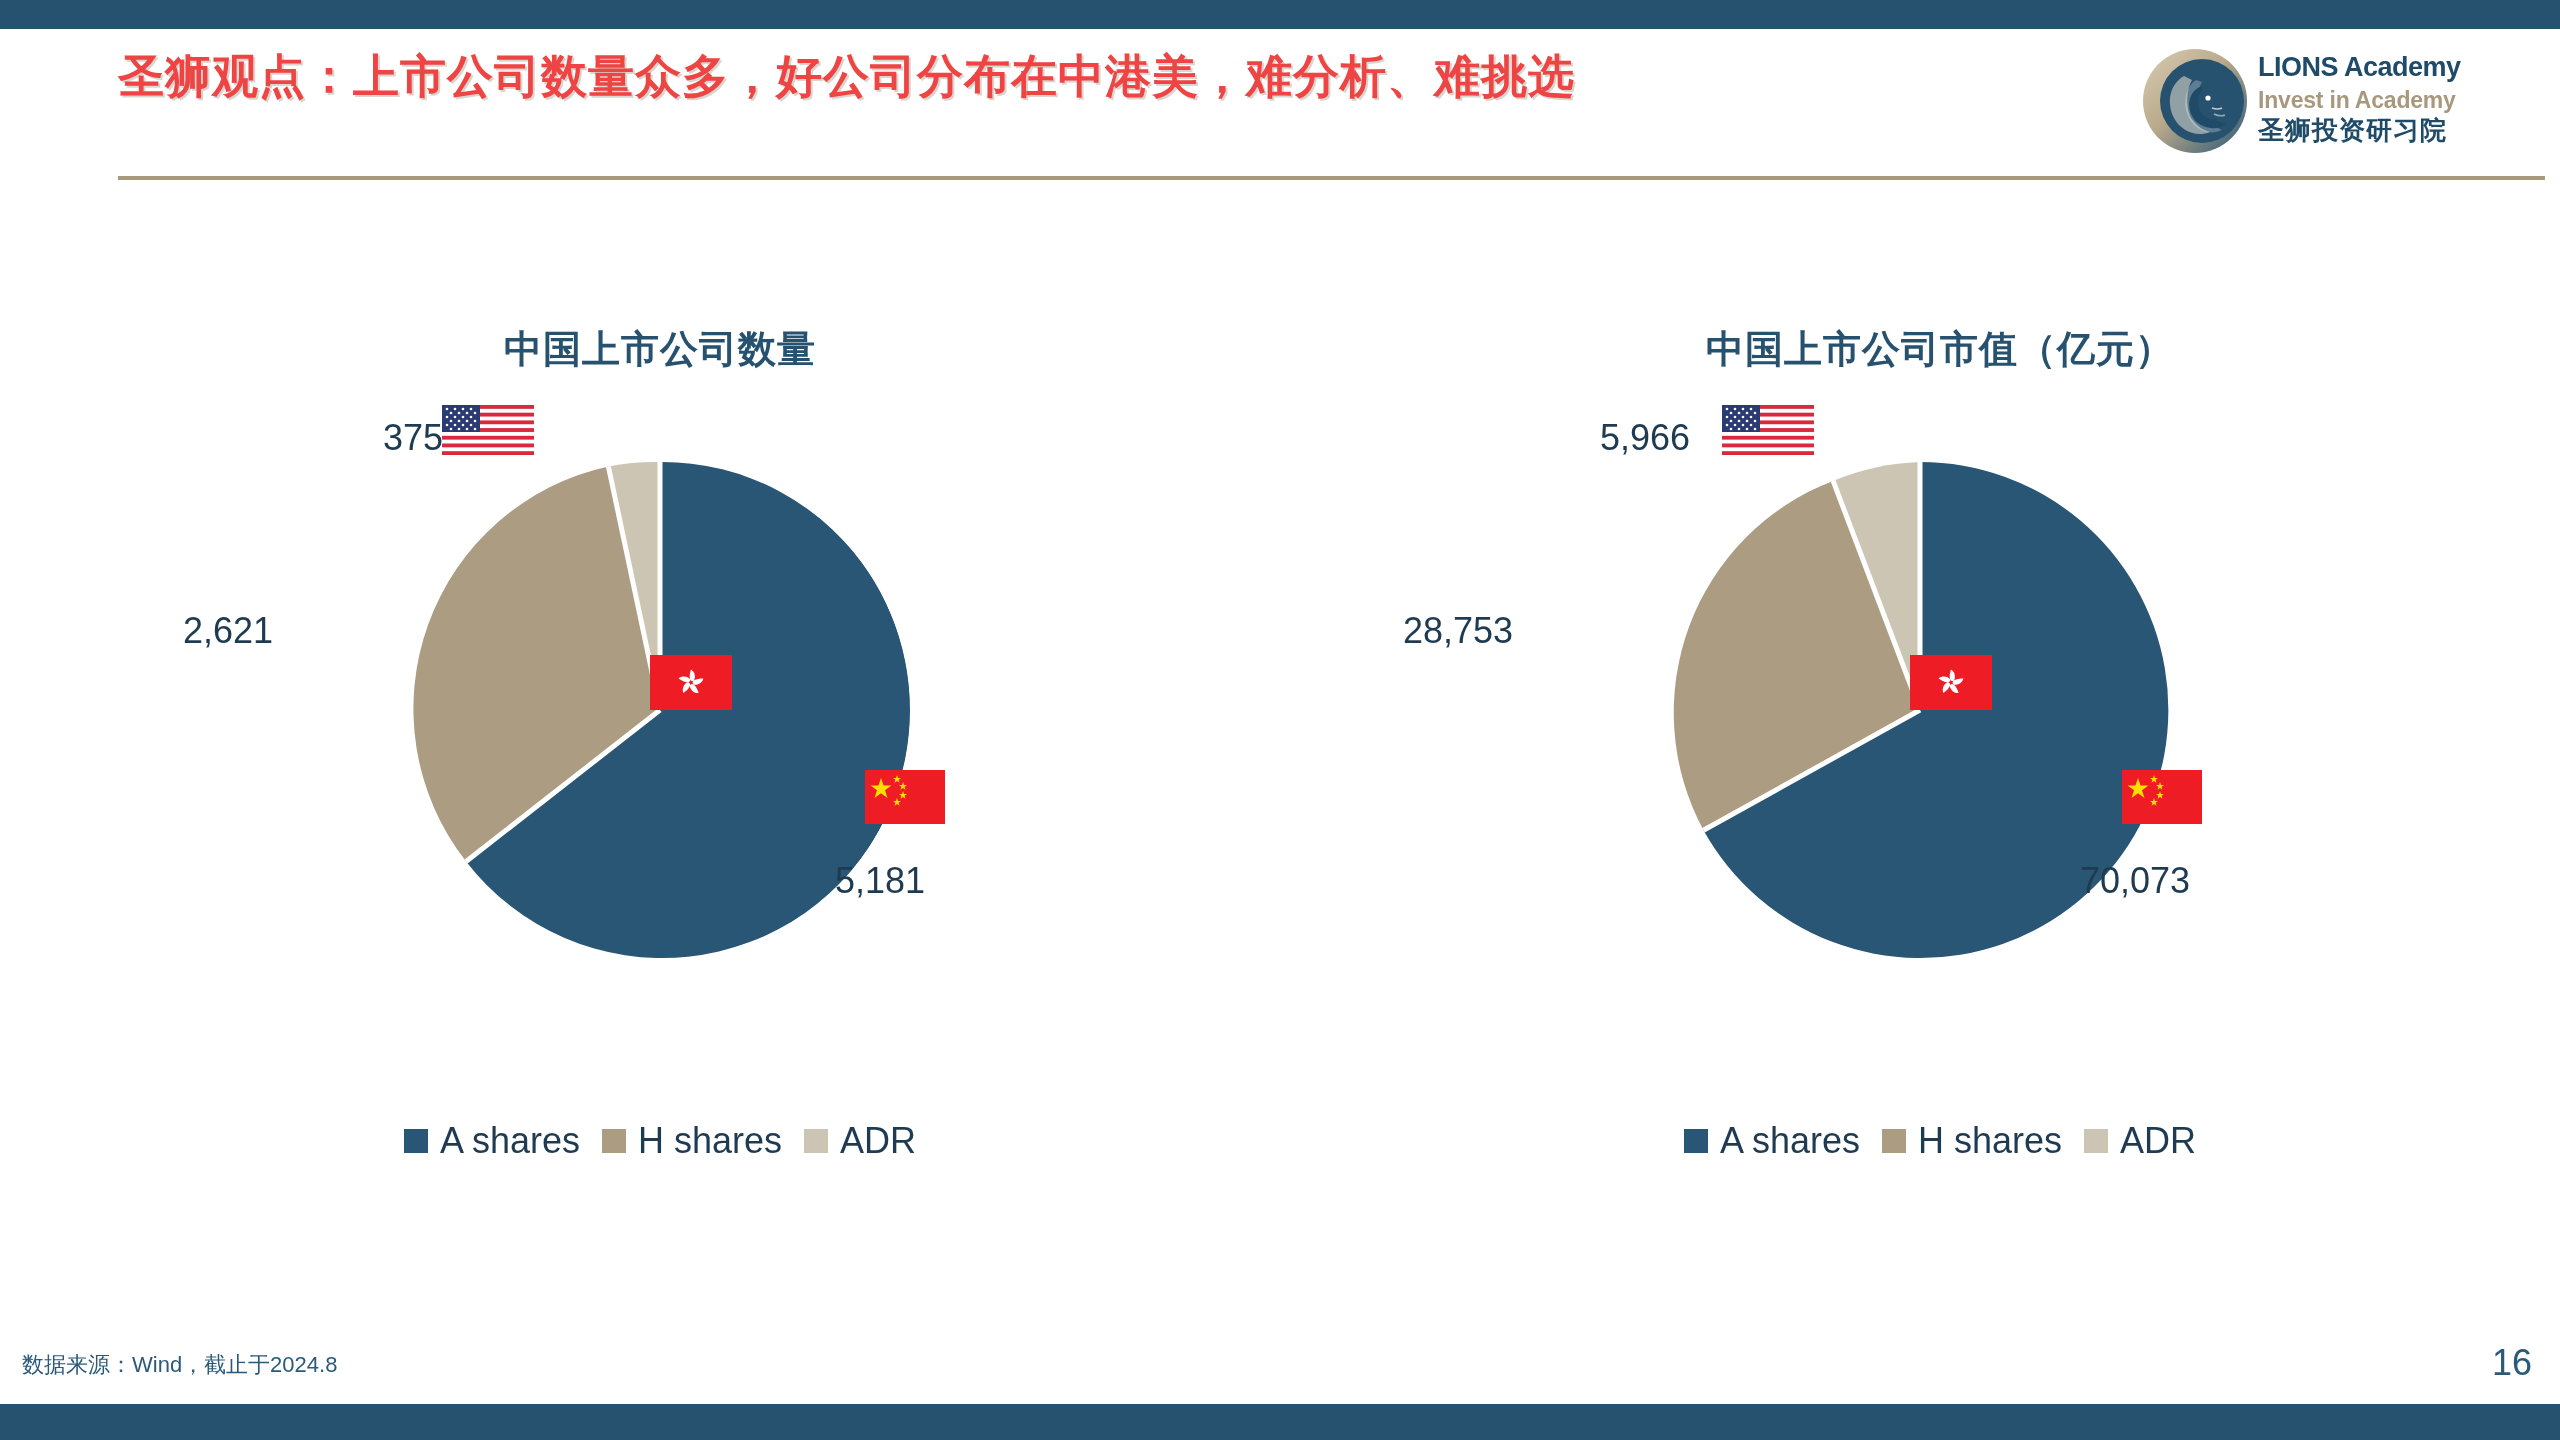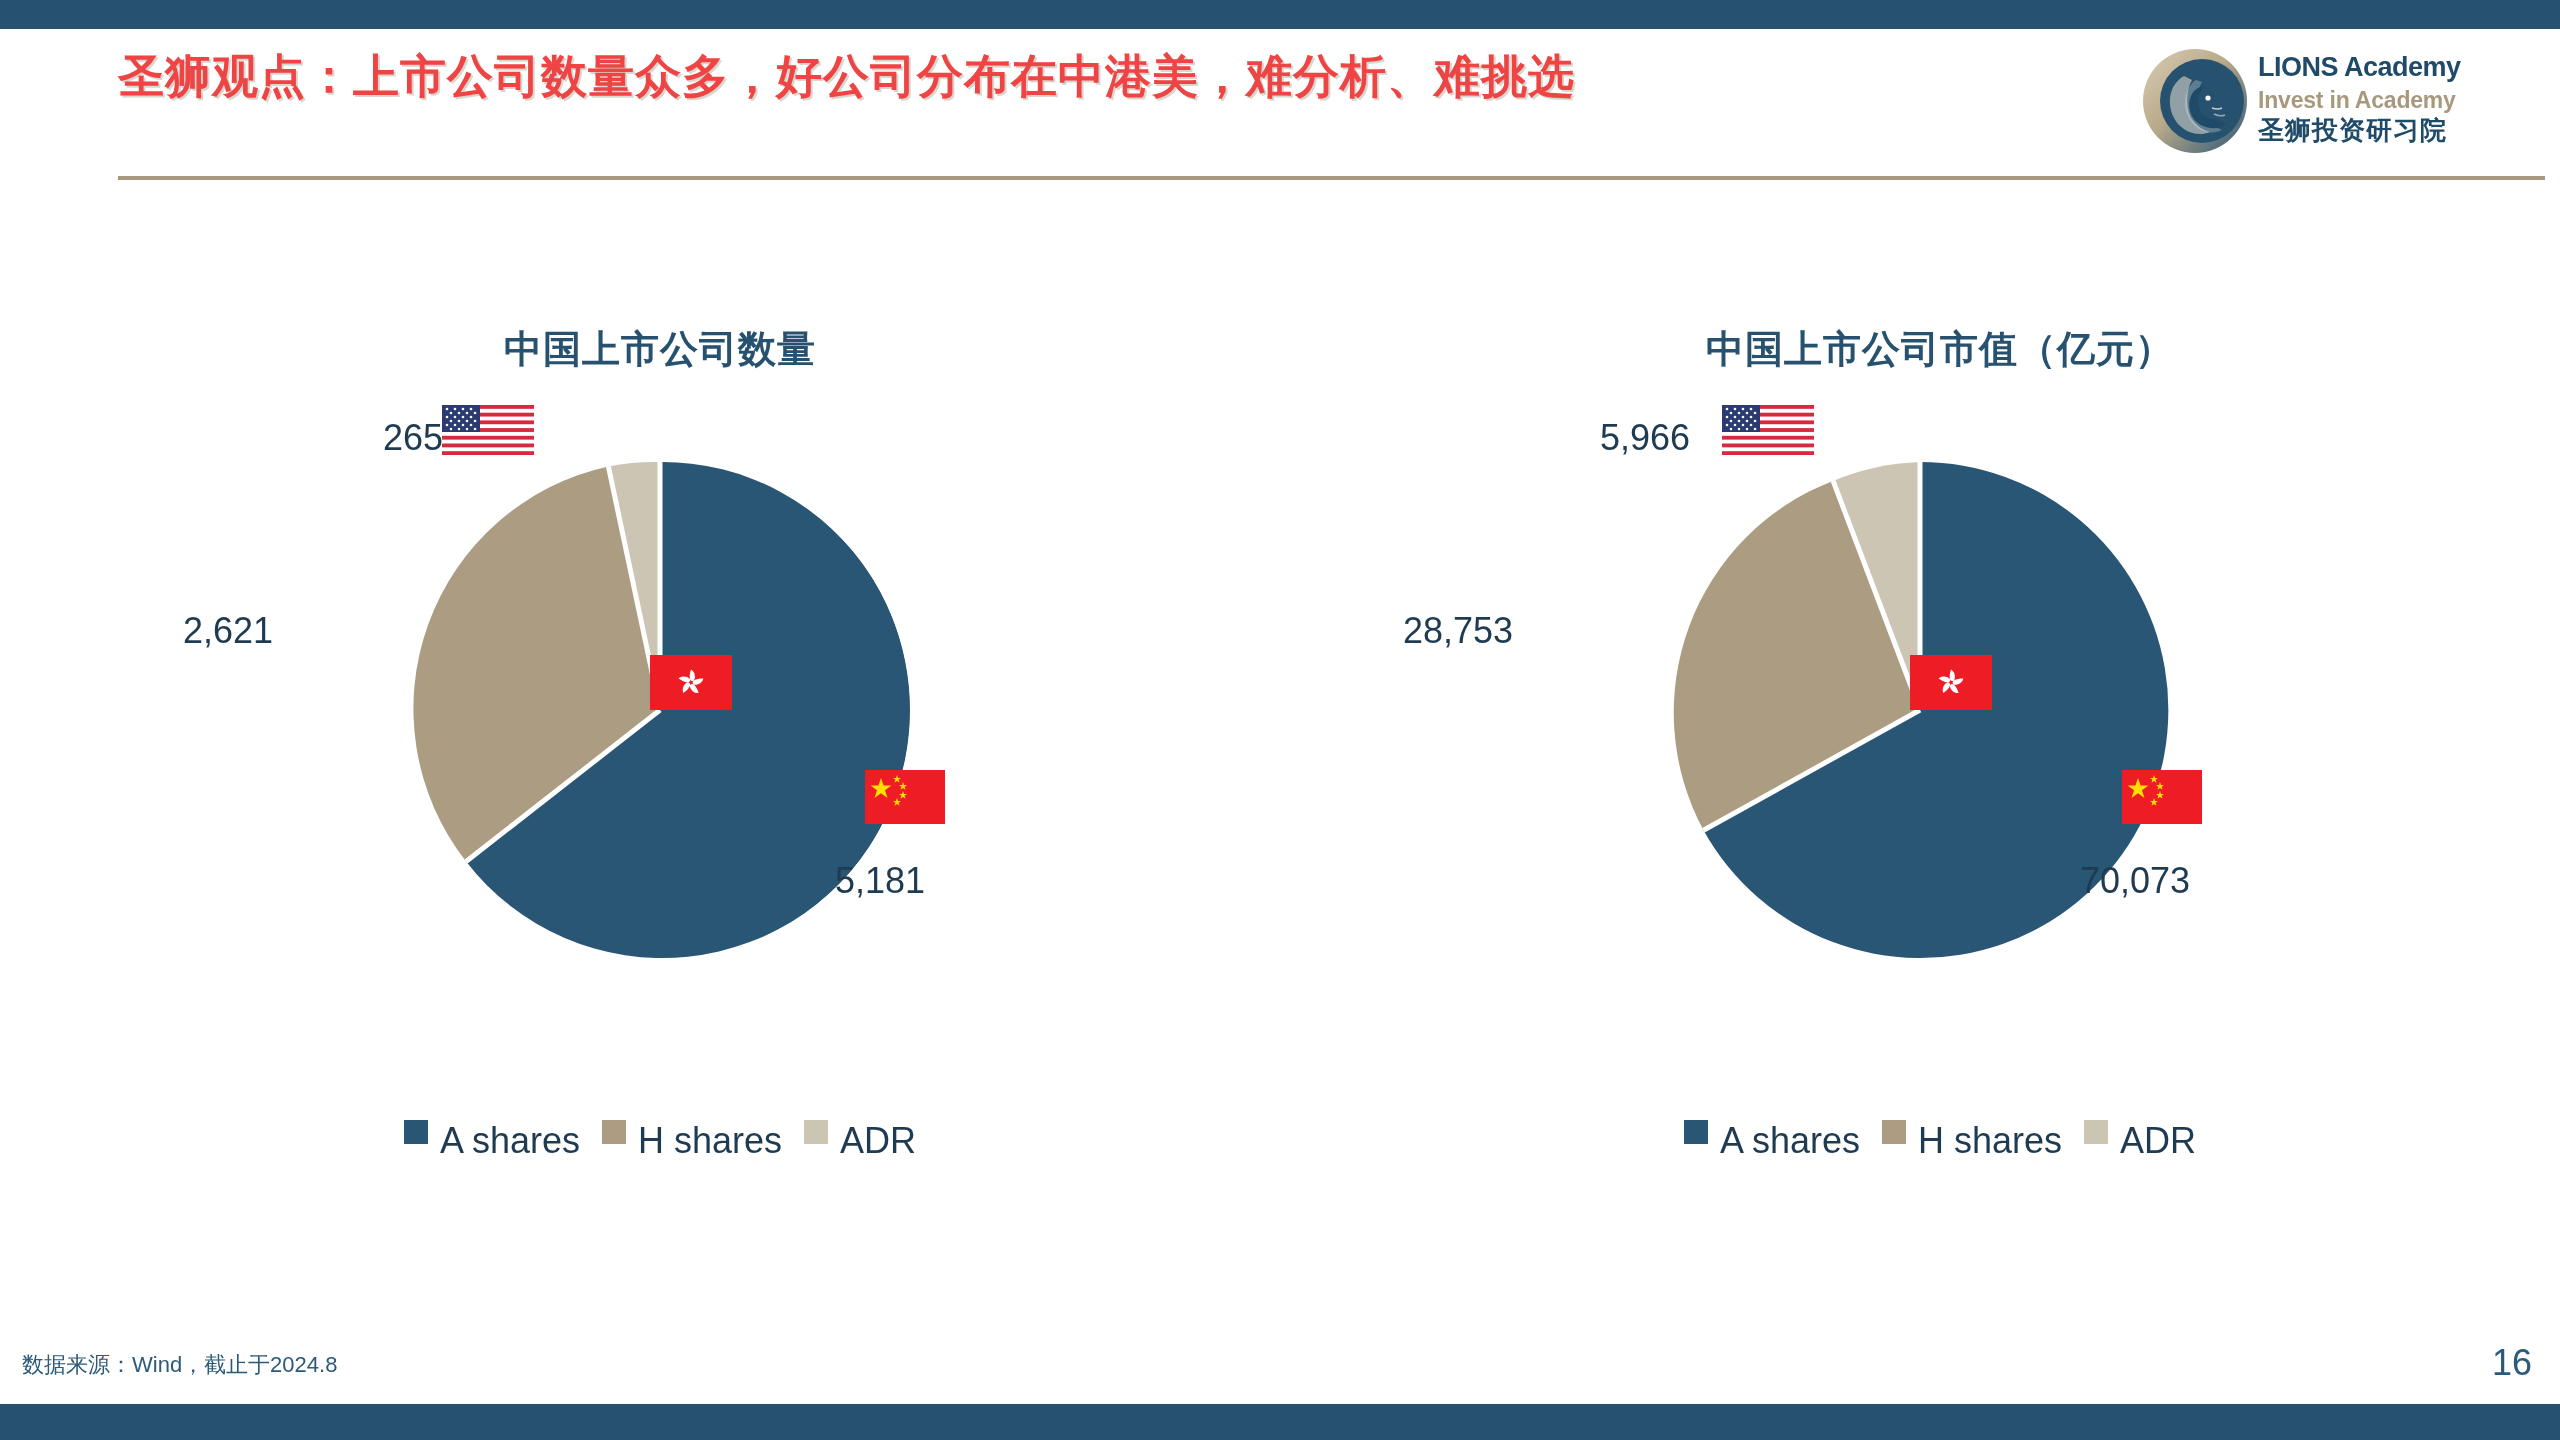--- a/index.html
+++ b/index.html
@@ -165,21 +165,21 @@
     top: 860px;
     left: 0;
     width: 1200px;
     display: flex;
     justify-content: center;
     align-items: center;
     gap: 22px;
   }
   .legend-item {
     display: flex;
-    align-items: flex-start;
+    align-items: center;
     gap: 12px;
   }
   .legend-swatch {
     width: 24px;
     height: 24px;
     display: inline-block;
   }
   .legend-label {
     font-size: 36px;
     color: #1f3b52;
@@ -254,21 +254,21 @@
 
         <path d="M250 250 L198.4 6.4 A248 248 0 0 1 250 2 Z" fill="#cdc5b4"></path>
 
         <g stroke="#ffffff" stroke-width="5" fill="none">
           <path d="M250 250 L250 2"></path>
           <path d="M250 250 L56.1 401.5"></path>
           <path d="M250 250 L198.4 6.4"></path>
         </g>
       </svg>
 
-      <div class="val" style="left:323px; top:-43px;">265</div>
+      <div class="val" style="left:323px; top:-43px;">375</div>
       <div class="val" style="left:123px; top:150px;">2,621</div>
       <div class="val" style="left:775px; top:400px;">5,181</div>
 
       <div class="flag flag-us" style="left:382px; top:-55px;">
         <svg width="92" height="50" viewBox="0 0 92 50">
           <rect width="92" height="50" fill="#ffffff"></rect>
           <g fill="#d62b3e">
             <rect y="0" width="92" height="3.85"></rect>
             <rect y="7.7" width="92" height="3.85"></rect>
             <rect y="15.4" width="92" height="3.85"></rect>

